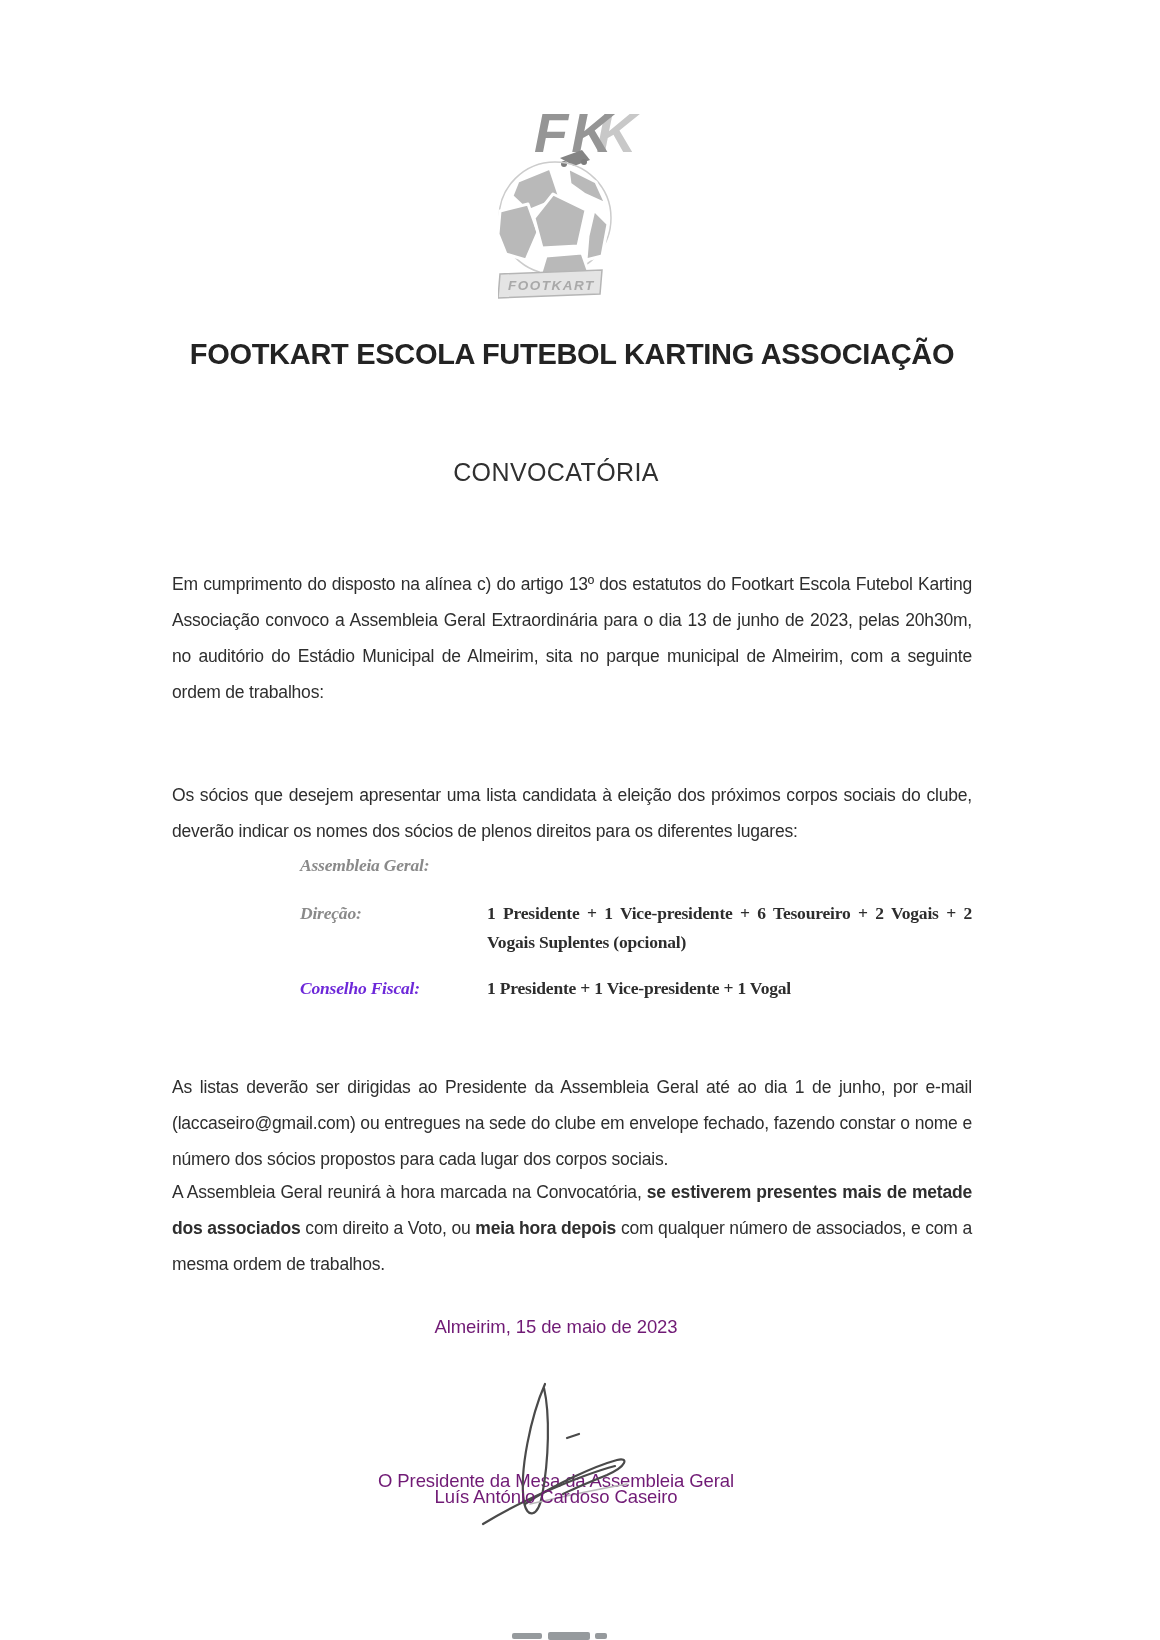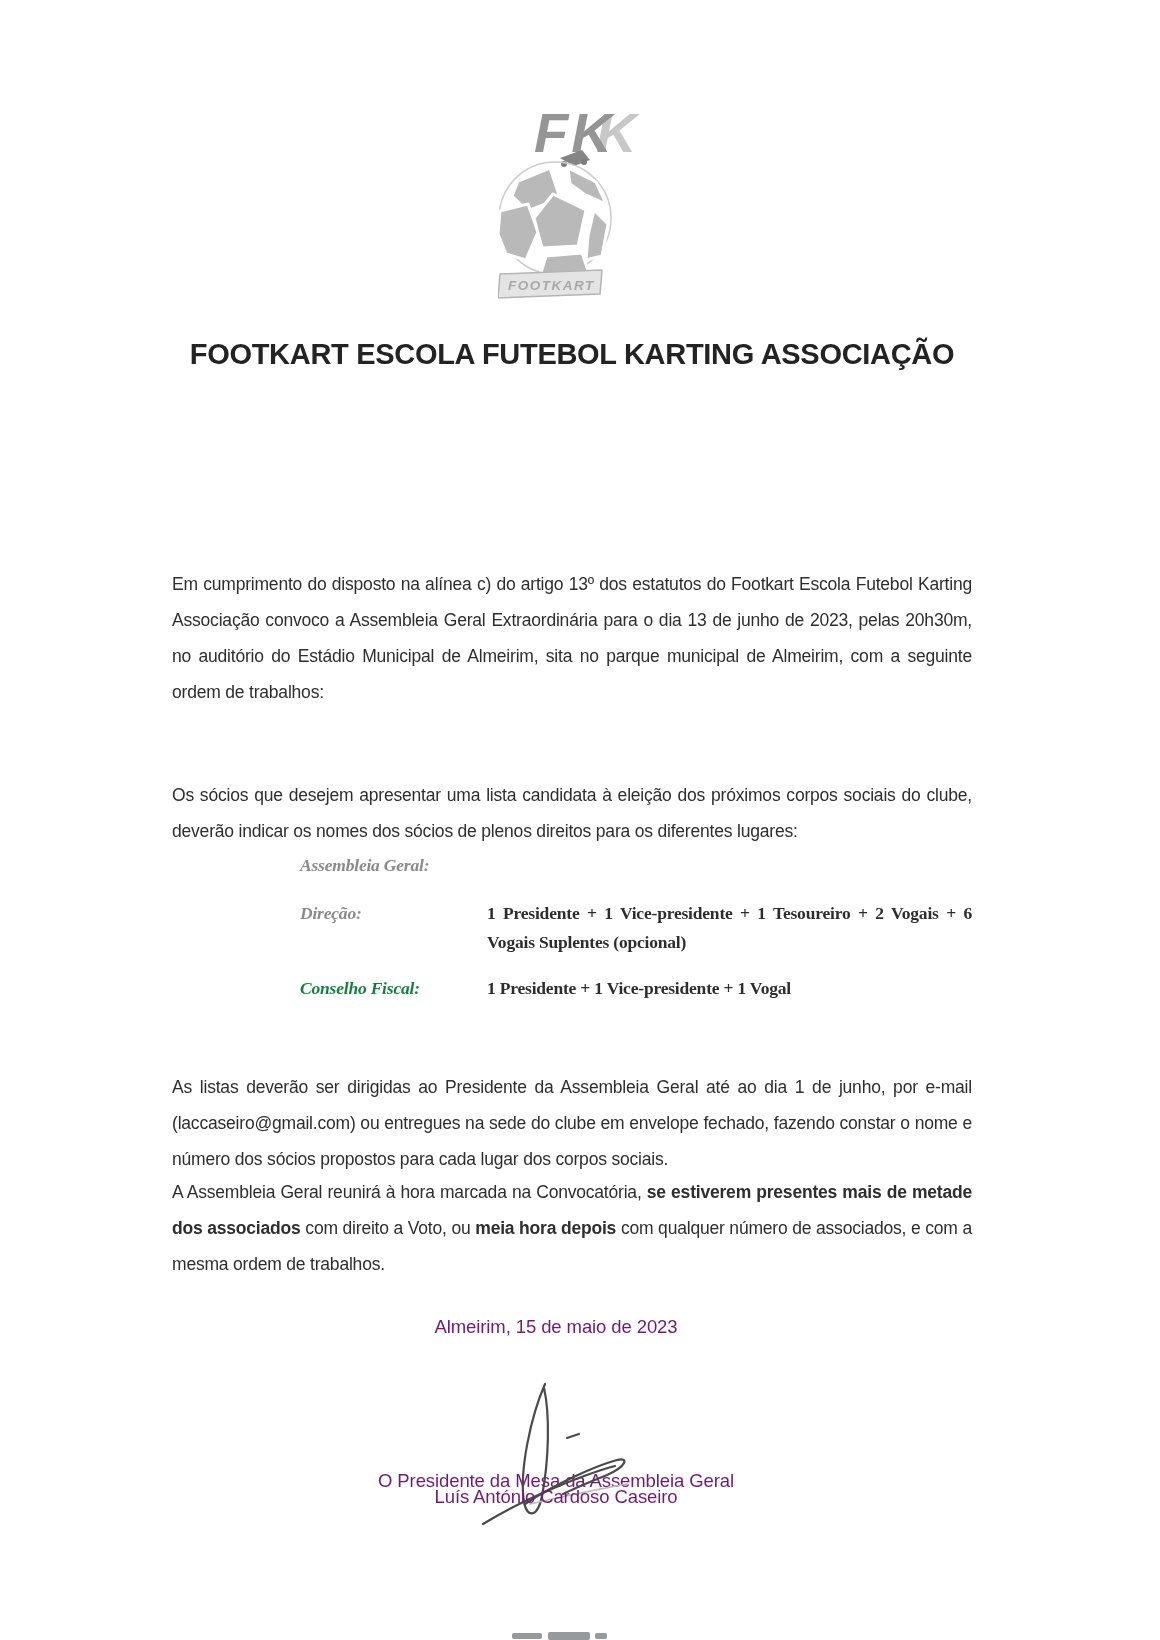--- a/index.html
+++ b/index.html
@@ -34,21 +34,21 @@
   }
   .pos-row{
     position:absolute;left:172px;width:800px;
     display:flex;
     font-size:17.5px;line-height:29px;letter-spacing:-0.2px;font-family:Liberation Serif, serif;
   }
   .pos-role{
     margin-left:128px;width:187px;flex:none;
     font-style:italic;font-weight:bold;color:#8a8a8a;
   }
-  .pos-role.faded{color:#15803d;}
+  .pos-role.faded{color:#6d28d9;}
   .pos-comp{flex:1;font-weight:bold;text-align:justify;color:#2d2d2d;}
   .center{
     position:absolute;left:160px;width:792px;
     text-align:center;font-size:18.5px;letter-spacing:-0.1px;
     color:#701a75;
   }
   .bold{font-weight:bold;}
   .logo-svg{position:absolute;left:498px;top:106px;width:142px;height:196px;}
   .signature-svg{position:absolute;left:455px;top:1376px;width:230px;height:152px;}
   .bottom-marks{
@@ -83,32 +83,33 @@
       <polygon points="96,104 110,118 104,150 88,154 90,130" fill="#b9b9b9" stroke="#ffffff" stroke-width="3" stroke-linejoin="round"></polygon>
     </g>
 
     <g>
       <polygon points="2,168 104,164 102,188 0,192" fill="#e4e4e4" stroke="#b5b5b5" stroke-width="1.5"></polygon>
       <text x="10" y="184" font-size="13.5" font-style="italic" font-weight="bold" fill="#a9a9a9" letter-spacing="1.5">FOOTKART</text>
     </g>
   </svg>
 
   <div class="doc-title">FOOTKART ESCOLA FUTEBOL KARTING ASSOCIAÇÃO</div>
+  <div class="doc-subtitle">CONVOCATÓRIA</div>
 
   <p class="para" style="top:566px">Em cumprimento do disposto na alínea c) do artigo 13º dos estatutos do Footkart Escola Futebol Karting Associação convoco a Assembleia Geral Extraordinária para o dia 13 de junho de 2023, pelas 20h30m, no auditório do Estádio Municipal de Almeirim, sita no parque municipal de Almeirim, com a seguinte ordem de trabalhos:</p>
 
 
   <p class="para" style="top:777px">Os sócios que desejem apresentar uma lista candidata à eleição dos próximos corpos sociais do clube, deverão indicar os nomes dos sócios de plenos direitos para os diferentes lugares:</p>
 
   <div class="pos-row" style="top:851px">
     <div class="pos-role">Assembleia Geral:</div>
   </div>
   <div class="pos-row" style="top:899px">
     <div class="pos-role">Direção:</div>
-    <div class="pos-comp">1 Presidente + 1 Vice-presidente + 1 Tesoureiro + 2 Vogais + 6 Vogais Suplentes (opcional)</div>
+    <div class="pos-comp">1 Presidente + 1 Vice-presidente + 6 Tesoureiro + 2 Vogais + 2 Vogais Suplentes (opcional)</div>
   </div>
   <div class="pos-row" style="top:974px">
     <div class="pos-role faded">Conselho Fiscal:</div>
     <div class="pos-comp">1 Presidente + 1 Vice-presidente + 1 Vogal</div>
   </div>
 
   <p class="para" style="top:1069px">As listas deverão ser dirigidas ao Presidente da Assembleia Geral até ao dia 1 de junho, por e-mail (laccaseiro@gmail.com) ou entregues na sede do clube em envelope fechado, fazendo constar o nome e número dos sócios propostos para cada lugar dos corpos sociais.</p>
 
   <p class="para" style="top:1174px">
     <span>A Assembleia Geral reunirá à hora marcada na Convocatória, </span><span class="bold">se estiverem presentes mais de metade dos associados</span><span> com direito a Voto, ou </span><span class="bold">meia hora depois</span><span> com qualquer número de associados, e com a mesma ordem de trabalhos.</span>

